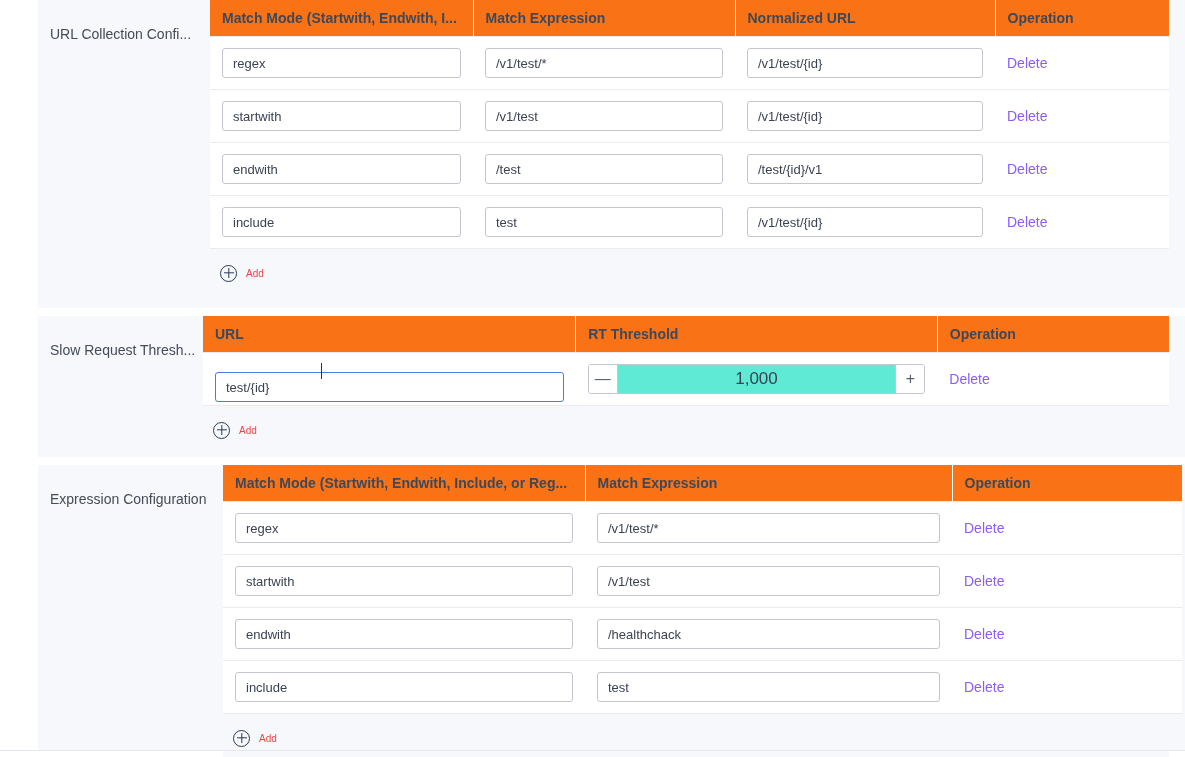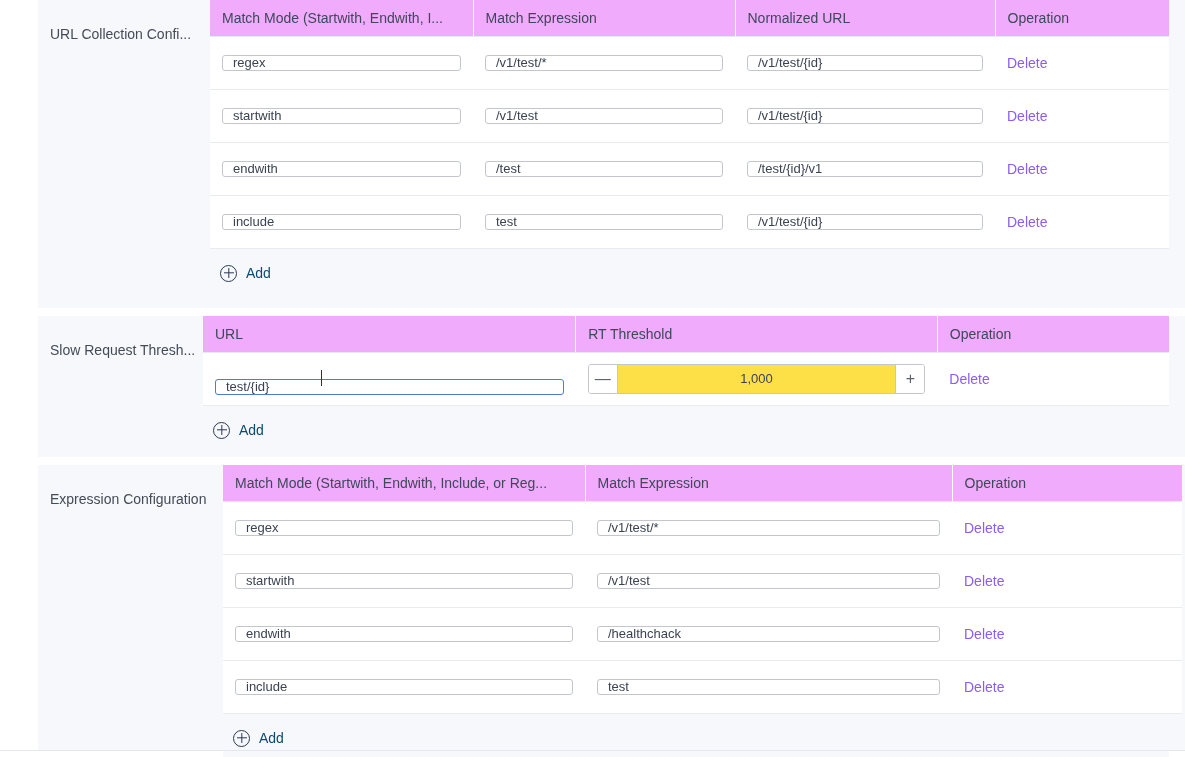--- a/index.html
+++ b/index.html
@@ -57,24 +57,24 @@
   }
 
   
   .tbl {
     width: 100%;
     border-collapse: collapse;
     table-layout: fixed;
     background: #ffffff;
   }
   .tbl thead th {
-    background: #f0abfc;
+    background: #f97316;
     color: #3e4859;
     font-size: 14px;
-    font-weight: normal;
+    font-weight: bold;
     text-align: left;
     padding: 0 12px;
     height: 36px;
     line-height: 36px;
     box-sizing: border-box;
     border-bottom: 1px solid #e6e9ef;
     border-right: 1px solid #ffffff;
     white-space: nowrap;
     overflow: hidden;
     text-overflow: ellipsis;
@@ -89,21 +89,21 @@
     box-sizing: border-box;
     border-bottom: 1px solid #e9ebef;
     vertical-align: middle;
   }
   .tbl tbody tr:last-child td { border-bottom: 1px solid #e9ebef; }
 
   
   .inp {
     display: block;
     width: 100%;
-    height: 16px;
+    height: 30px;
     line-height: 28px;
     box-sizing: border-box;
     border: 1px solid #c3c6cd;
     border-radius: 3px;
     background: #ffffff;
     padding: 0 10px;
     font-family: "Liberation Sans", sans-serif;
     font-size: 13px;
     color: #3b4252;
     outline: none;
@@ -147,23 +147,23 @@
     font-size: 16px;
     cursor: pointer;
     user-select: none;
   }
   .stepper-btn.minus { border-right: 1px solid #c3c6cd; }
   .stepper-btn.plus  { border-left: 1px solid #c3c6cd; }
   .stepper-val {
     flex: 1 1 auto;
     text-align: center;
     line-height: 28px;
-    font-size: 13px;
+    font-size: 17px;
     color: #3b4252;
-    background: #fde047;
+    background: #5eead4;
   }
 
   
   .link {
     color: #8b5cf6;
     font-size: 14px;
     text-decoration: none;
     cursor: pointer;
     white-space: nowrap;
   }
@@ -192,22 +192,22 @@
   }
   .add-icon::before {
     left: 2.5px; right: 2.5px; top: 50%;
     height: 1.4px; transform: translateY(-50%);
   }
   .add-icon::after {
     top: 2.5px; bottom: 2.5px; left: 50%;
     width: 1.4px; transform: translateX(-50%);
   }
   .add-label {
-    color: #0c4a6e;
-    font-size: 14px;
+    color: #ef4444;
+    font-size: 10px;
     cursor: pointer;
   }
 
   .bottom-rule {
     position: absolute;
     left: 0;
     width: 1185px;
     height: 1px;
     background: #e4e7ed;
   }

